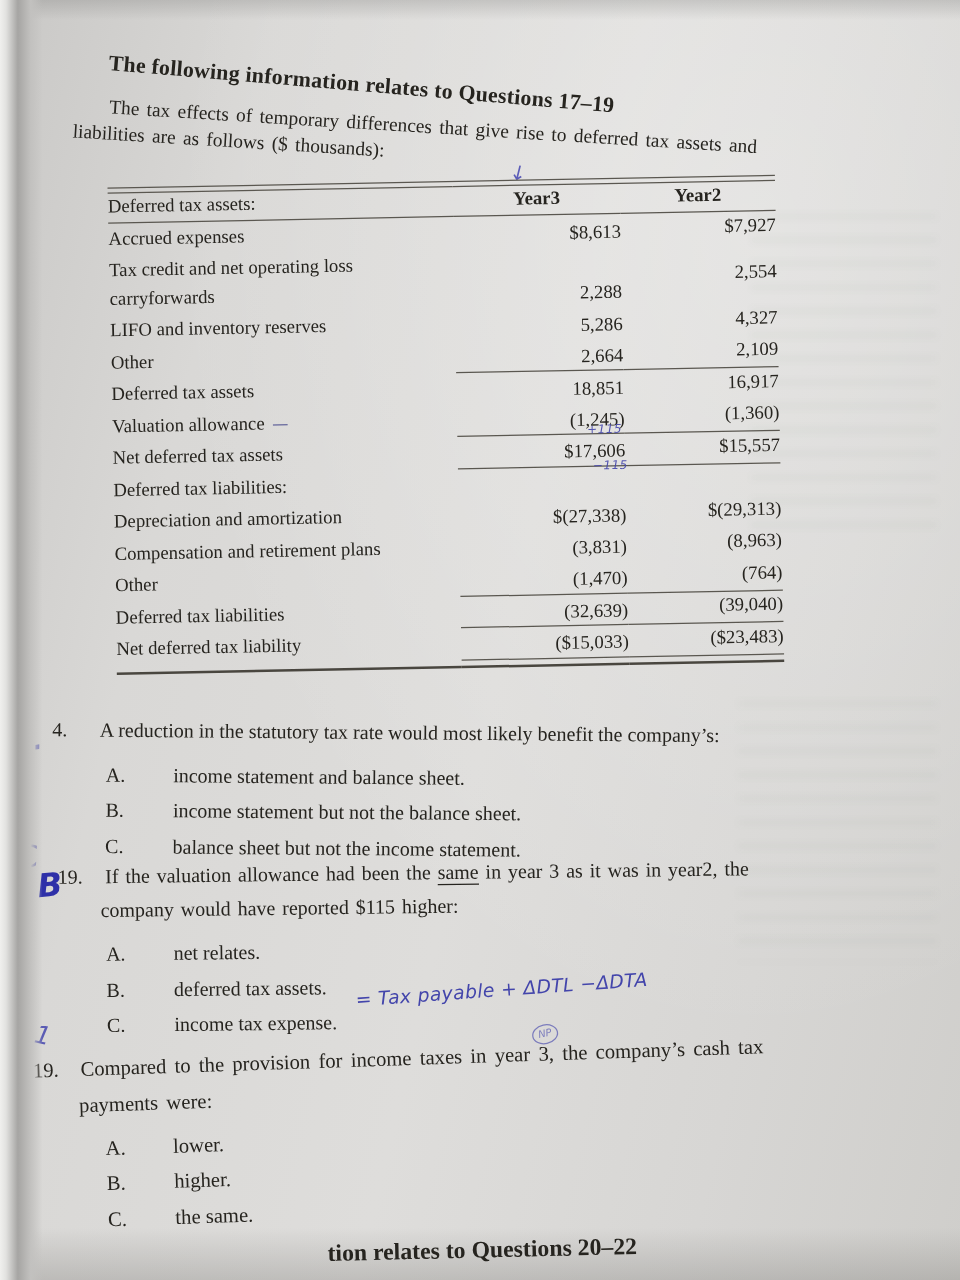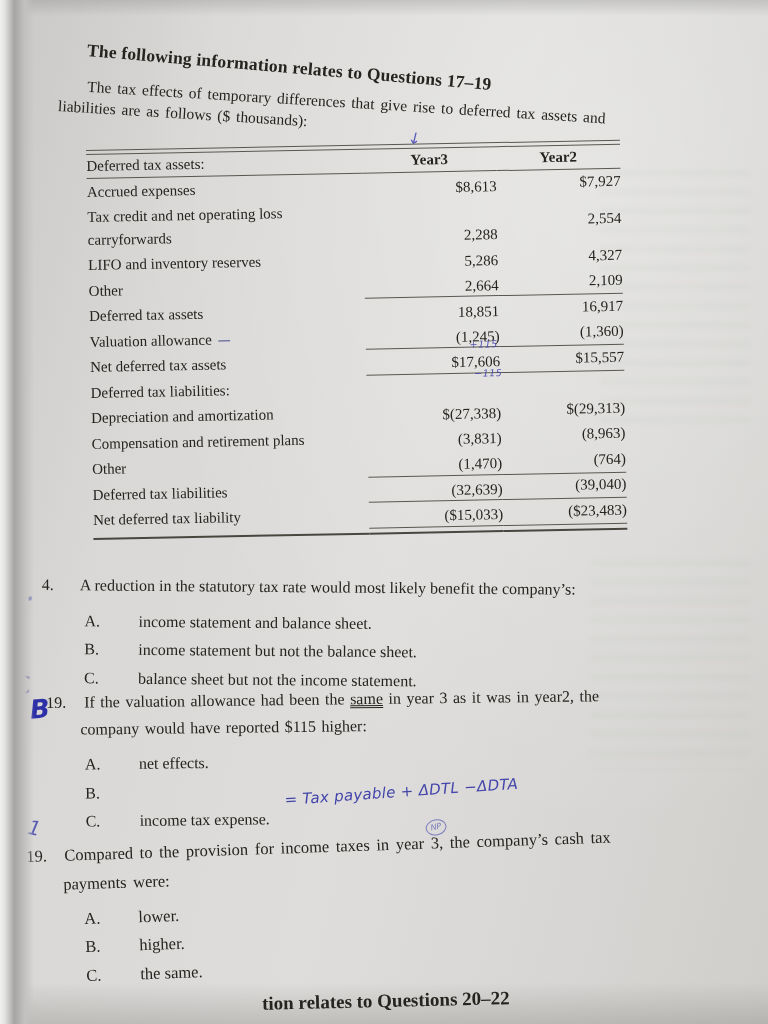--- a/index.html
+++ b/index.html
@@ -76,21 +76,21 @@
   .optletter{width:54px;flex:none;}
   .q17{left:42px;top:574px;transform:rotate(.5deg);transform-origin:left top;width:690px;}
   .q17 .opts{margin-left:43px;}
   .q18{left:46px;top:692px;transform:rotate(-.7deg);transform-origin:left top;width:690px;word-spacing:1.5px;}
   .q18 .l2{margin-left:34px;margin-top:5px;}
   .q18 .opts{margin-left:38px;word-spacing:normal;}
   .q19{left:26px;top:846px;transform:rotate(-1.9deg);transform-origin:left top;width:716px;
     font-size:16.5px;word-spacing:2.5px;}
   .q19 .l2{margin-left:36px;margin-top:7px;}
   .q19 .opts{margin-left:56px;word-spacing:normal;margin-top:9px;}
-  .uline{border-bottom:1px solid #26241f;text-decoration:underline;}
+  .uline{border-bottom:1px solid #26241f;}
   .footer{position:absolute;left:262px;top:990px;font-weight:bold;font-size:19px;
     transform:rotate(-1.3deg);white-space:nowrap;}
 </style>
 </head>
 <body>
 
 <div class="page">
   <div class="edge-top"></div>
   <div class="edge-bottom"></div>
   <div class="ghost" style="left:600px;top:170px;width:150px;height:260px;"></div>
@@ -215,24 +215,25 @@
 
   <div class="q q18">
     <div class="qline">
       <span class="qnum">19.</span>
       <span><span>If the valuation allowance had been the </span><span class="uline">same</span><span> in year 3 as it was in year2, the</span></span>
     </div>
     <div class="l2">company would have reported $115 higher:</div>
     <div class="opts">
       <div class="opt">
         <span class="optletter">A.</span>
-        <span>net effects.</span>
+        <span>net relates.</span>
       </div>
       <div class="opt">
         <span class="optletter">B.</span>
+        <span>deferred tax assets.</span>
       </div>
       <div class="opt">
         <span class="optletter">C.</span>
         <span>income tax expense.</span>
       </div>
     </div>
   </div>
 
   <span class="hw hw-formula">= Tax payable + ΔDTL −ΔDTA</span>
   <span class="hw hw-m19">1</span>

